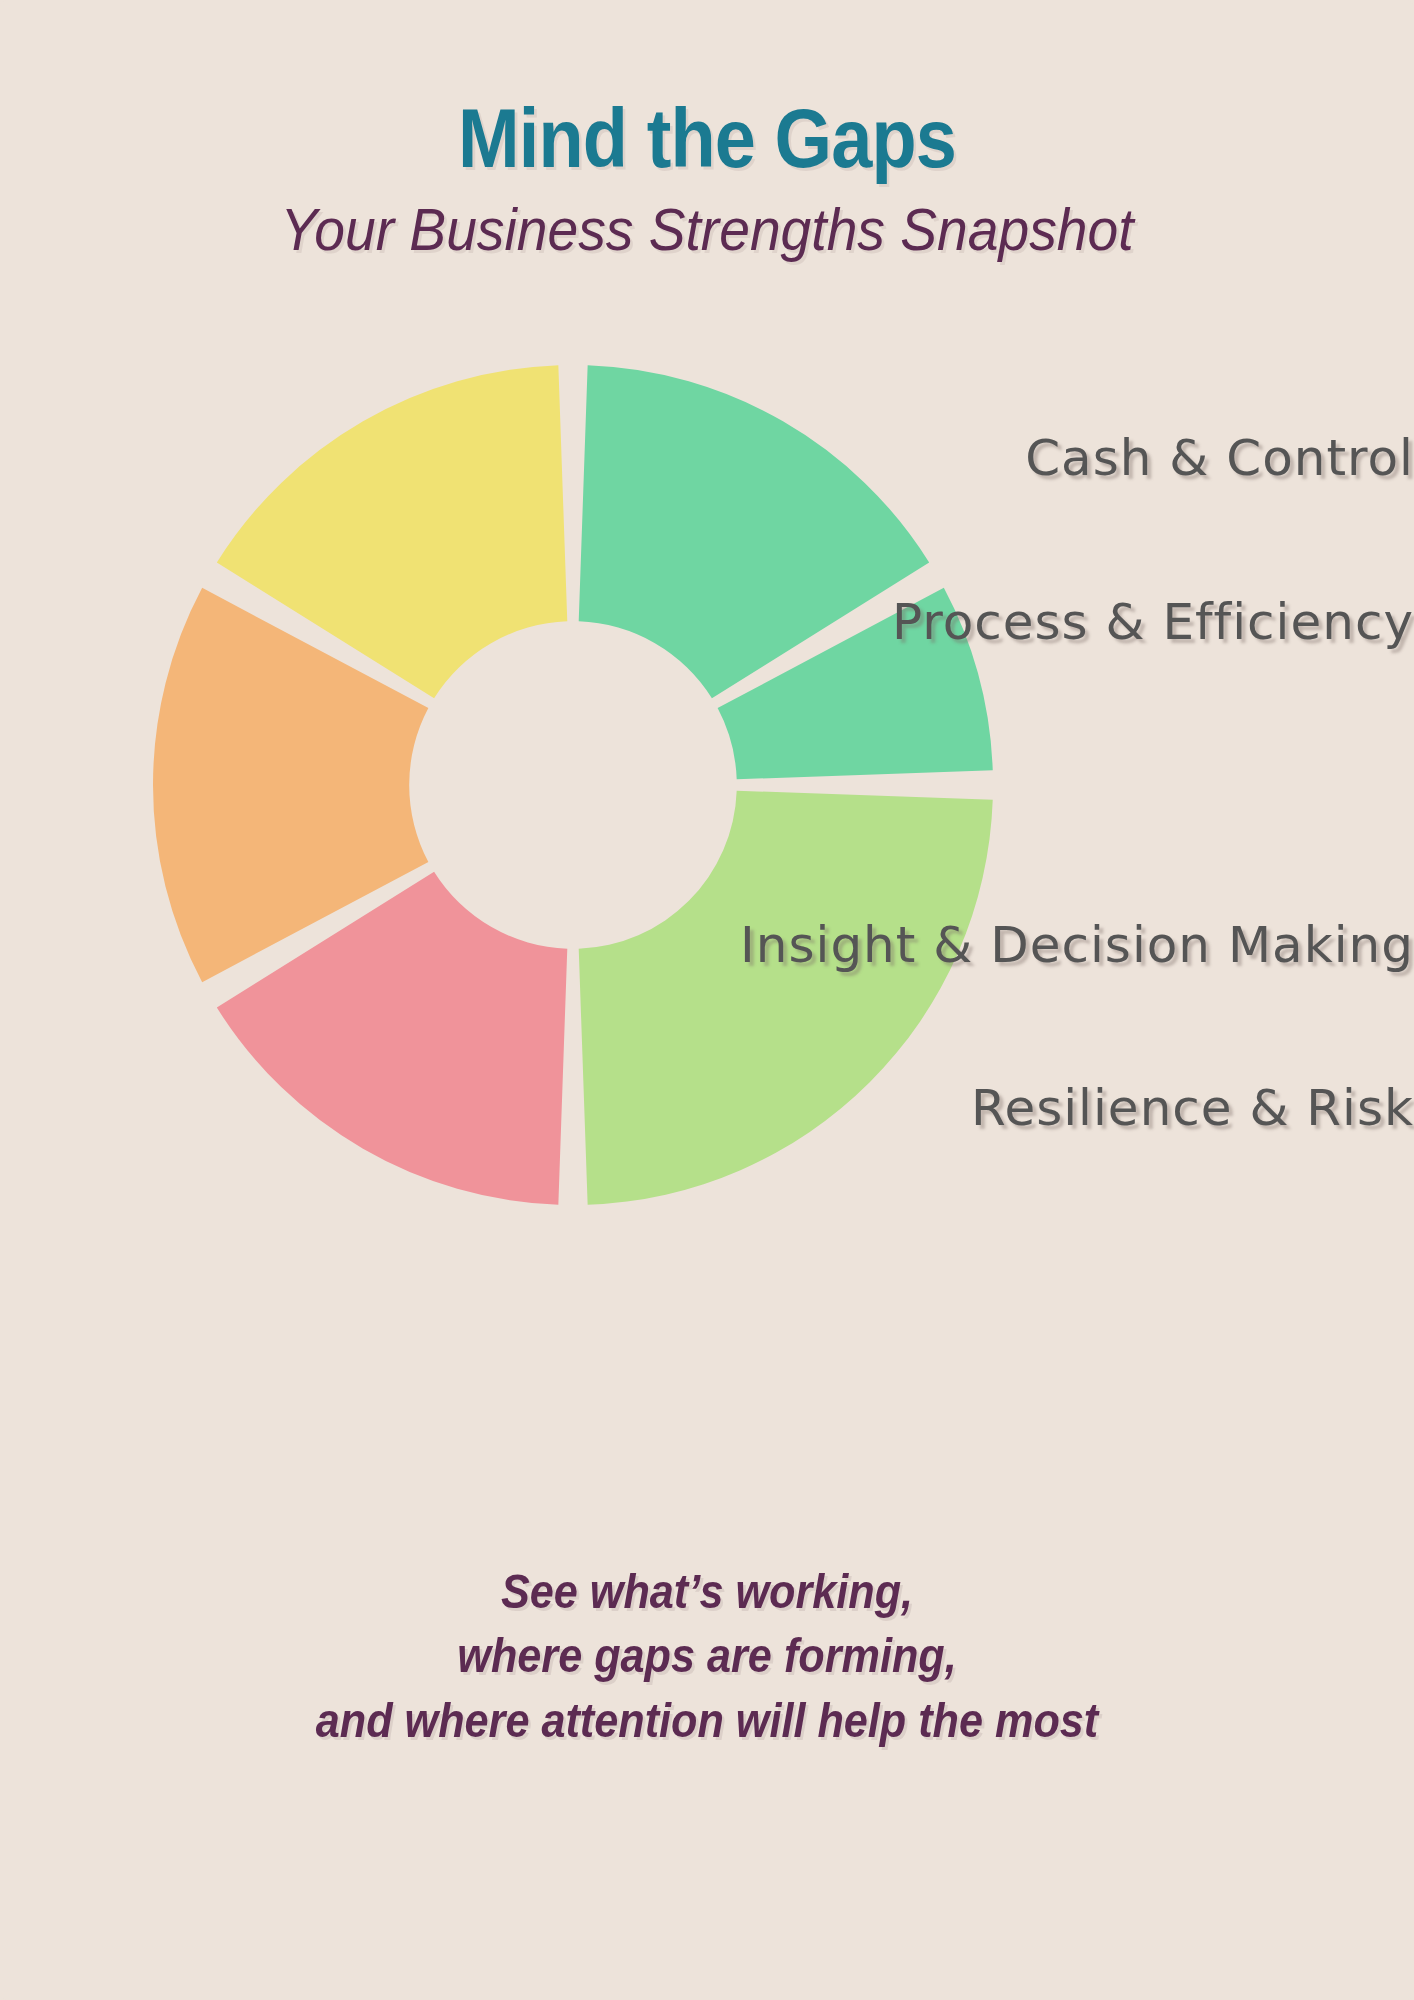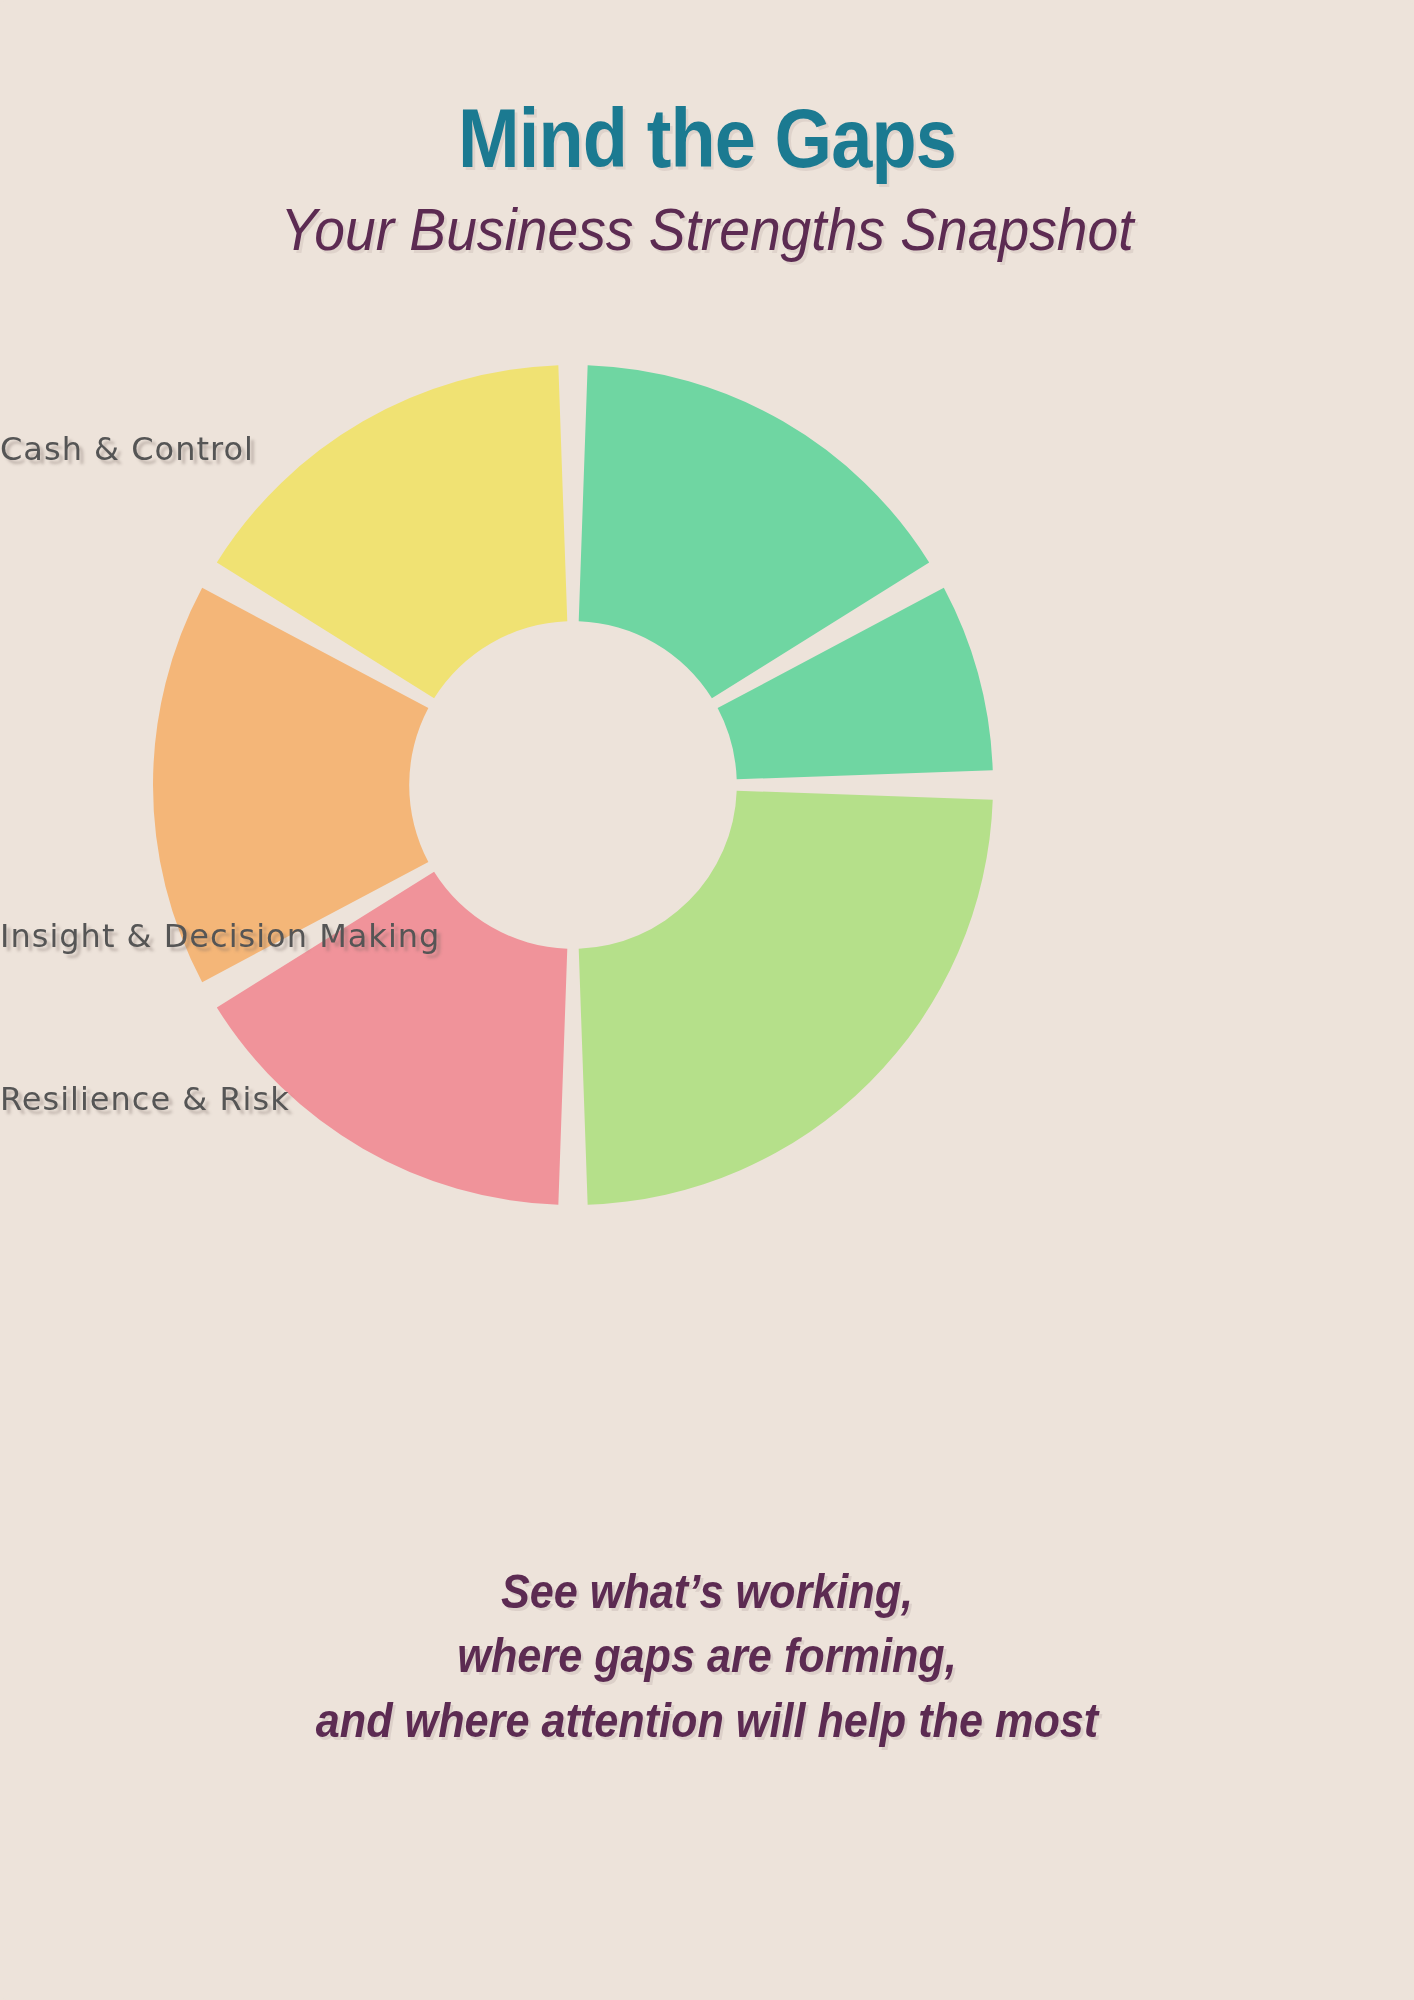--- a/index.html
+++ b/index.html
@@ -81,24 +81,24 @@
     left: 0;
     top: 365px;
     width: 1414px;
     height: 860px;
     pointer-events: none;
   }
   .wheel-label {
     position: absolute;
     width: 1414px;
     left: 0;
-    text-align: left;
+    text-align: right;
     font-family: "DejaVu Sans", sans-serif;
     font-weight: 400;
-    font-size: 32px;
+    font-size: 50px;
     line-height: 1;
     color: #555555;
     letter-spacing: 1px;
     text-shadow: 4px 4px 3px rgba(120,105,100,0.38);
     white-space: nowrap;
   }
   .wheel-label.l0 { top: 68px;  }
   .wheel-label.l1 { top: 232px; }
   .wheel-label.l2 { top: 394px; }
   .wheel-label.l3 { top: 555px; }
@@ -140,20 +140,21 @@
           <path d="M 790.8379890007493 222.82194362992587 A 420 420 0 0 1 839.7441473480202 405.34221138494956 L 583.7002174657279 414.28346244013034 A 163.8 163.8 0 0 0 564.6268157102922 343.1005580156711 Z" fill="#6FD6A2"></path>
           <path d="M 839.7441473480202 434.65778861505044 A 420 420 0 0 1 434.65778861505044 839.7441473480202 L 425.71653755986966 583.7002174657279 A 163.8 163.8 0 0 0 583.7002174657279 425.71653755986966 Z" fill="#B5E08A"></path>
           <path d="M 405.3422113849497 839.7441473480202 A 420 420 0 0 1 63.819799614301076 642.566090977946 L 281.0897218495774 506.800775481399 A 163.8 163.8 0 0 0 414.2834624401304 583.7002174657279 Z" fill="#F0939A"></path>
           <path d="M 49.162010999250754 617.1780563700743 A 420 420 0 0 1 49.1620109992507 222.82194362992584 L 275.37318428970775 343.1005580156711 A 163.8 163.8 0 0 0 275.37318428970775 496.899441984329 Z" fill="#F4B678"></path>
         </g>
     </svg>
   </div>
 
   <div class="labels">
     <div class="wheel-label l0">Cash &amp; Control</div>
+    <div class="wheel-label l1">Process &amp; Efficiency</div>
     <div class="wheel-label l3">Insight &amp; Decision Making</div>
     <div class="wheel-label l4">Resilience &amp; Risk</div>
   </div>
 
   <div class="tagline">
     <div>See what’s working,</div>
     <div>where gaps are forming,</div>
     <div>and where attention will help the most</div>
   </div>
 

